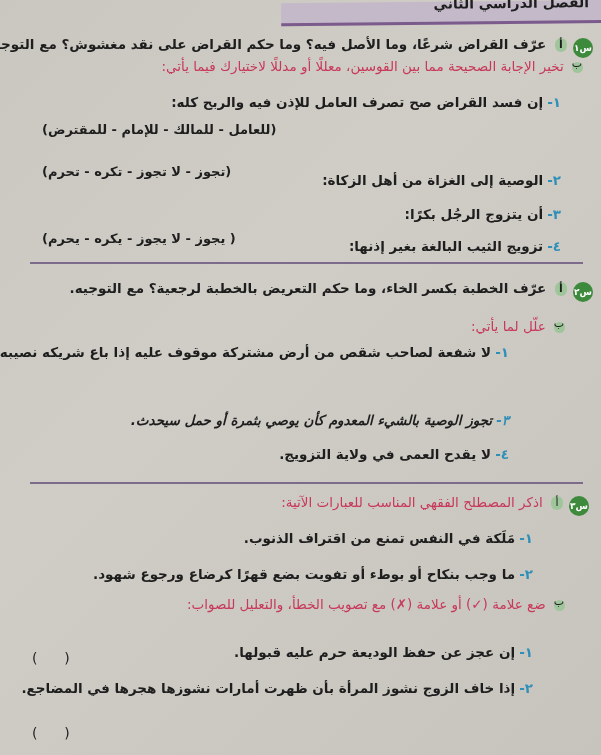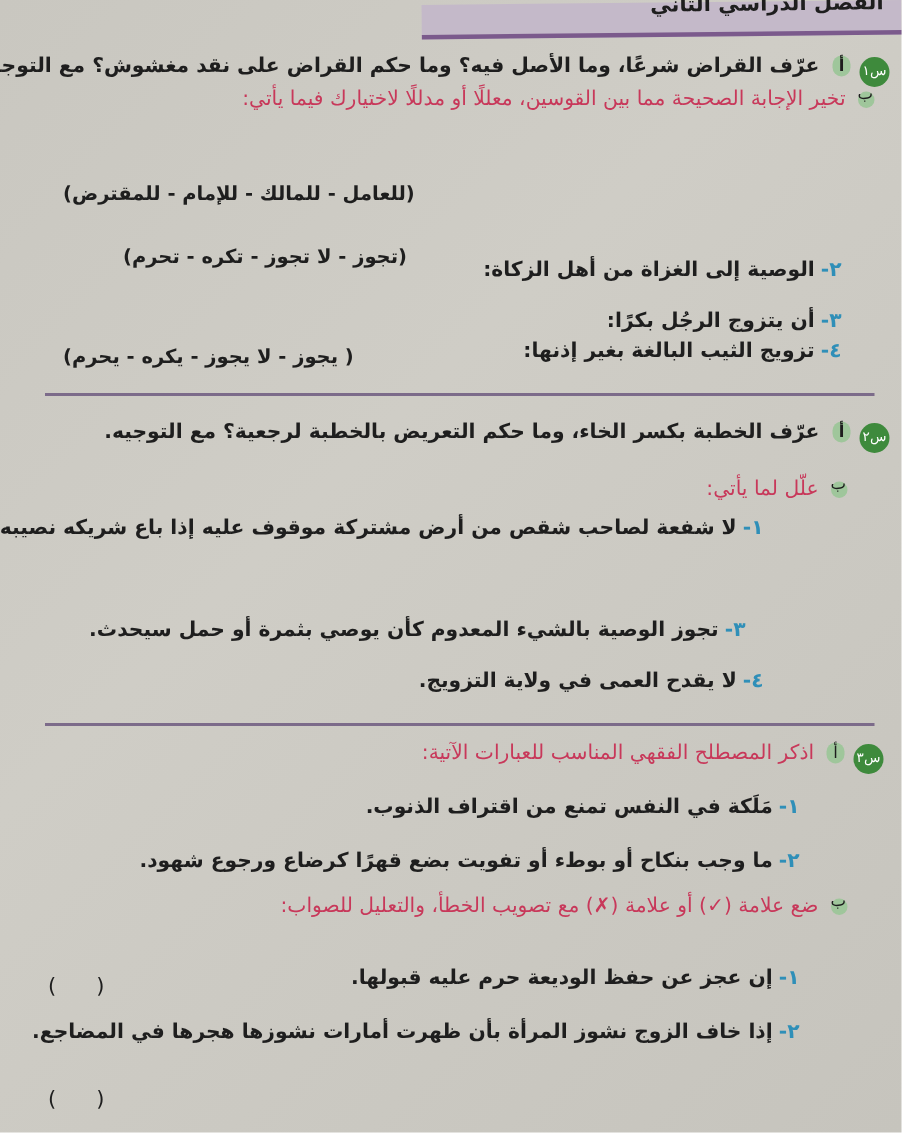--- a/index.html
+++ b/index.html
@@ -22,21 +22,21 @@
     position:absolute; top:-6px; right:12px;
     font-weight:bold; font-size:14px; color:#1e1e1e;
     direction:rtl;
   }
   .line { position:absolute; font-size:13.5px; white-space:nowrap; direction:rtl; }
   .bold { font-weight:bold; }
   .red { color:#c8385a; font-weight:normal; }
   .num { color:#2f8fb8; font-weight:bold; margin-left:4px; }
   .badge {
     position:absolute; width:20px; height:20px; border-radius:50%;
-    background:#3e8a3c; color:#fff; font-size:9px; font-weight:normal;
+    background:#3e8a3c; color:#fff; font-size:9px; font-weight:bold;
     display:flex; align-items:center; justify-content:center;
   }
   .pill {
     display:inline-block; width:12px; height:14px; border-radius:6px;
     background:#9fc69b; color:#1e1e1e; font-size:11px; text-align:center;
     line-height:14px; vertical-align:middle; margin-left:4px;
   }
   .sub-mark {
     display:inline-block; width:11px; height:11px; border-radius:50%;
     background:#9fc69b; vertical-align:middle; margin-left:4px; position:relative;
@@ -62,52 +62,55 @@
   <div class="badge" style="top:38px; right:8px;">س١</div>
   <div class="line bold" style="top:36px; right:34px;">
     <span class="pill">أ</span>
     <span>عرّف القراض شرعًا، وما الأصل فيه؟ وما حكم القراض على نقد مغشوش؟ مع التوجيه.</span>
   </div>
   <div class="line red" style="top:58px; right:18px;">
     <span class="sub-mark"></span>
     <span>تخير الإجابة الصحيحة مما بين القوسين، معللًا أو مدللًا لاختيارك فيما يأتي:</span>
   </div>
 
+  <div class="line bold" style="top:94px; right:40px;">
+    <span class="num">١-</span><span>إن فسد القراض صح تصرف العامل للإذن فيه والربح كله:</span>
+  </div>
   <div class="choices" style="top:122px; left:42px;">(للعامل - للمالك - للإمام - للمقترض)</div>
 
   <div class="line bold" style="top:172px; right:40px;">
     <span class="num">٢-</span><span>الوصية إلى الغزاة من أهل الزكاة:</span>
   </div>
-  <div class="choices" style="top:164px; left:42px;margin-left:40px;">(تجوز - لا تجوز - تكره - تحرم)</div>
+  <div class="choices" style="top:164px; left:42px;">(تجوز - لا تجوز - تكره - تحرم)</div>
 
   <div class="line bold" style="top:206px; right:40px;">
     <span class="num">٣-</span><span>أن يتزوج الرجُل بكرًا:</span>
   </div>
 
-  <div class="line bold" style="top:226px; right:40px;text-align:center;">
+  <div class="line bold" style="top:238px; right:40px;text-align:center;">
     <span class="num">٤-</span><span>تزويج الثيب البالغة بغير إذنها:</span>
   </div>
   <div class="choices" style="top:231px; left:42px;">( يجوز - لا يجوز - يكره - يحرم)</div>
 
   <div class="divider" style="top:262px;"></div>
 
   <div class="badge" style="top:282px; right:8px;">س٢</div>
   <div class="line bold" style="top:280px; right:34px;">
     <span class="pill">أ</span>
     <span>عرّف الخطبة بكسر الخاء، وما حكم التعريض بالخطبة لرجعية؟ مع التوجيه.</span>
   </div>
   <div class="line red" style="top:318px; right:36px;">
     <span class="sub-mark"></span>
     <span>علّل لما يأتي:</span>
   </div>
 
   <div class="line bold" style="top:344px; right:92px;">
     <span class="num">١-</span><span>لا شفعة لصاحب شقص من أرض مشتركة موقوف عليه إذا باع شريكه نصيبه.</span>
   </div>
-  <div class="line bold" style="top:412px; right:104px;">
+  <div class="line bold" style="top:412px; right:92px;font-style:italic;">
     <span class="num">٣-</span><span>تجوز الوصية بالشيء المعدوم كأن يوصي بثمرة أو حمل سيحدث.</span>
   </div>
   <div class="line bold" style="top:446px; right:92px;text-align:right;">
     <span class="num">٤-</span><span>لا يقدح العمى في ولاية التزويج.</span>
   </div>
 
   <div class="divider" style="top:482px;"></div>
 
   <div class="badge" style="top:496px; right:12px;">س٣</div>
   <div class="line red" style="top:494px; right:38px;">

